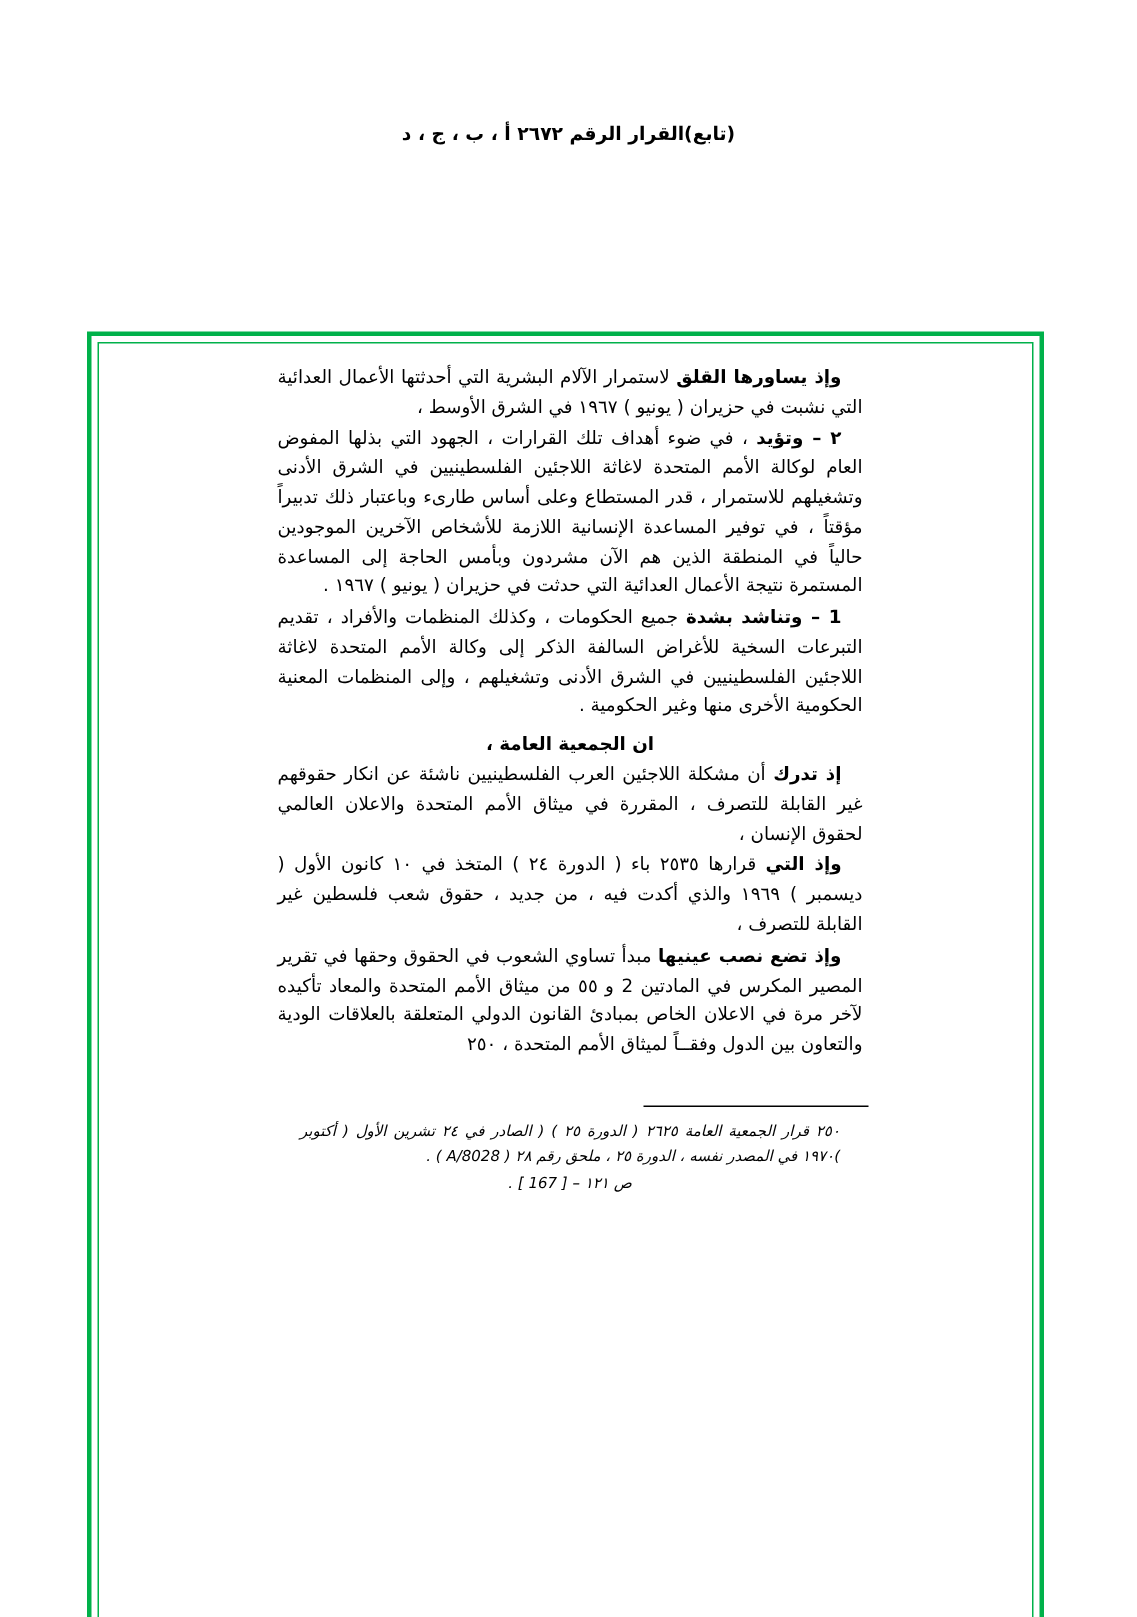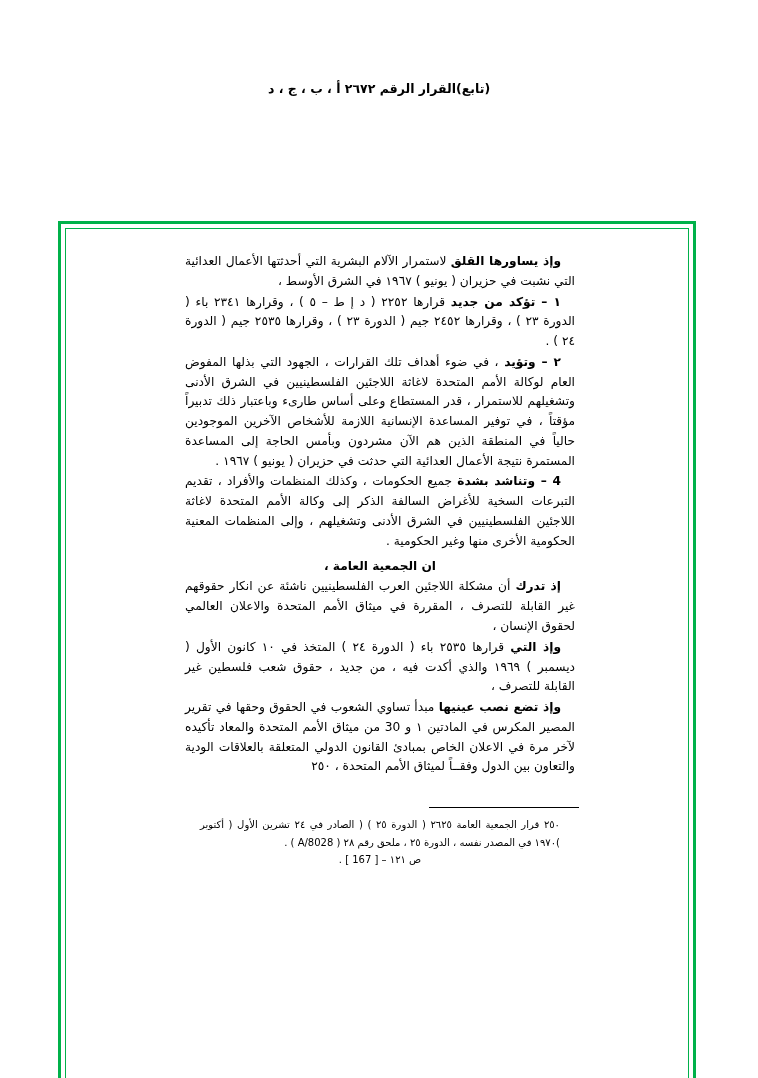--- a/index.html
+++ b/index.html
@@ -52,21 +52,21 @@
     position: absolute;
     inset: 4px;
     border: 1px solid #00b14a;
     box-sizing: border-box;
   }
   .content {
     position: absolute;
     left: 0;
     top: 0;
     width: 638px;
-    padding: 28px 0 0 0;
+    padding: 18px 0 0 0;
     box-sizing: border-box;
   }
   .col {
     width: 390px;
     margin: 0 auto;
     direction: rtl;
     text-align: justify;
     text-align-last: right;
   }
   p.para {
@@ -109,20 +109,21 @@
     margin-right: 120px;
   }
   .footnotes {
     width: 360px;
     margin: 0 auto;
     direction: rtl;
     font-size: 10px;
     line-height: 1.75;
     text-align: justify;
     text-align-last: right;
+    font-style: italic;
   }
   .footnotes .fline { margin: 0; }
   .footnotes .fline.center { text-align: center; text-align-last: center; }
 </style>
 </head>
 <body>
 
 <div class="page">
 
   <div class="header">
@@ -132,47 +133,44 @@
   <div class="frame">
     <div class="frame-inner"></div>
 
     <div class="content">
       <div class="col">
 
         <p class="para indent">
           <span class="b">وإذ يساورها القلق</span><span> لاستمرار الآلام البشرية التي أحدثتها الأعمال العدائية التي نشبت في حزيران ( يونيو ) ١٩٦٧ في الشرق الأوسط ،</span>
         </p>
 
-        <p class="para indent">
-          <span class="b">١ – تؤكد من جديد</span><span> قرارها ٢٢٥٢ ( د إ ط – ٥ ) ، وقرارها ٢٣٤١ باء ( الدورة ٢٣ ) ، وقرارها ٢٤٥٢ جيم ( الدورة ٢٣ ) ، وقرارها ٢٥٣٥ جيم ( الدورة ٢٤ ) .</span>
-        </p>
 
         <p class="para indent">
           <span class="b">٢ – وتؤيد</span><span> ، في ضوء أهداف تلك القرارات ، الجهود التي بذلها المفوض العام لوكالة الأمم المتحدة لاغاثة اللاجئين الفلسطينيين في الشرق الأدنى وتشغيلهم للاستمرار ، قدر المستطاع وعلى أساس طارىء وباعتبار ذلك تدبيراً مؤقتاً ، في توفير المساعدة الإنسانية اللازمة للأشخاص الآخرين الموجودين حالياً في المنطقة الذين هم الآن مشردون وبأمس الحاجة إلى المساعدة المستمرة نتيجة الأعمال العدائية التي حدثت في حزيران ( يونيو ) ١٩٦٧ .</span>
         </p>
 
         <p class="para indent">
-          <span class="b">4 – وتناشد بشدة</span><span> جميع الحكومات ، وكذلك المنظمات والأفراد ، تقديم التبرعات السخية للأغراض السالفة الذكر إلى وكالة الأمم المتحدة لاغاثة اللاجئين الفلسطينيين في الشرق الأدنى وتشغيلهم ، وإلى المنظمات المعنية الحكومية الأخرى منها وغير الحكومية .</span>
+          <span class="b">1 – وتناشد بشدة</span><span> جميع الحكومات ، وكذلك المنظمات والأفراد ، تقديم التبرعات السخية للأغراض السالفة الذكر إلى وكالة الأمم المتحدة لاغاثة اللاجئين الفلسطينيين في الشرق الأدنى وتشغيلهم ، وإلى المنظمات المعنية الحكومية الأخرى منها وغير الحكومية .</span>
         </p>
 
         <div class="gap-sm"></div>
 
 
         <div class="assembly-head">ان الجمعية العامة ،</div>
 
         <p class="para indent">
           <span class="b">إذ تدرك</span><span> أن مشكلة اللاجئين العرب الفلسطينيين ناشئة عن انكار حقوقهم غير القابلة للتصرف ، المقررة في ميثاق الأمم المتحدة والاعلان العالمي لحقوق الإنسان ،</span>
         </p>
 
         <p class="para indent">
           <span class="b">وإذ التي</span><span> قرارها ٢٥٣٥ باء ( الدورة ٢٤ ) المتخذ في ١٠ كانون الأول ( ديسمبر ) ١٩٦٩ والذي أكدت فيه ، من جديد ، حقوق شعب فلسطين غير القابلة للتصرف ،</span>
         </p>
 
         <p class="para indent">
-          <span class="b">وإذ تضع نصب عينيها</span><span> مبدأ تساوي الشعوب في الحقوق وحقها في تقرير المصير المكرس في المادتين ١ و 30 من ميثاق الأمم المتحدة والمعاد تأكيده لآخر مرة في الاعلان الخاص بمبادئ القانون الدولي المتعلقة بالعلاقات الودية والتعاون بين الدول وفقــاً لميثاق الأمم المتحدة ، ٢٥٠</span>
+          <span class="b">وإذ تضع نصب عينيها</span><span> مبدأ تساوي الشعوب في الحقوق وحقها في تقرير المصير المكرس في المادتين 2 و ٥٥ من ميثاق الأمم المتحدة والمعاد تأكيده لآخر مرة في الاعلان الخاص بمبادئ القانون الدولي المتعلقة بالعلاقات الودية والتعاون بين الدول وفقــاً لميثاق الأمم المتحدة ، ٢٥٠</span>
         </p>
 
       </div>
 
       <div class="footnote-rule"></div>
 
       <div class="footnotes">
         <p class="fline">٢٥٠    قرار الجمعية العامة ٢٦٢٥ ( الدورة ٢٥ ) ( الصادر في ٢٤ تشرين الأول ( أكتوبر )١٩٧٠ في المصدر نفسه ، الدورة ٢٥ ، ملحق رقم ٢٨ ( A/8028 ) .</p>
         <p class="fline center">ص ١٢١ – [ 167 ] .</p>
       </div>

